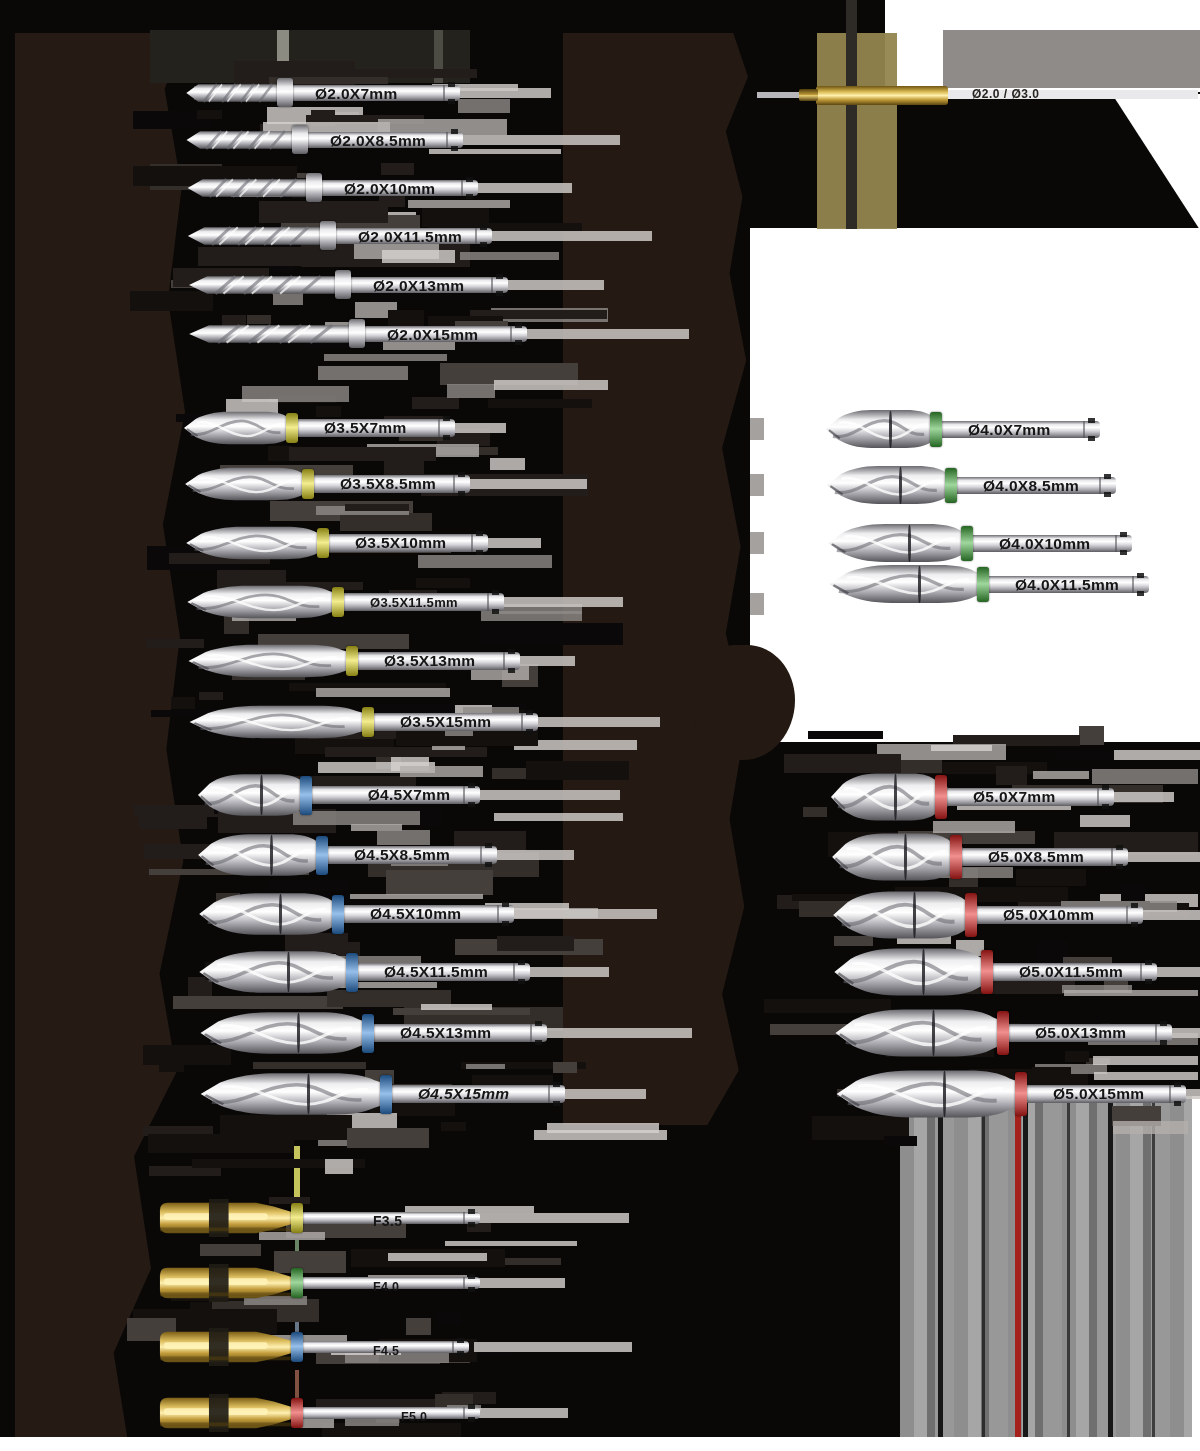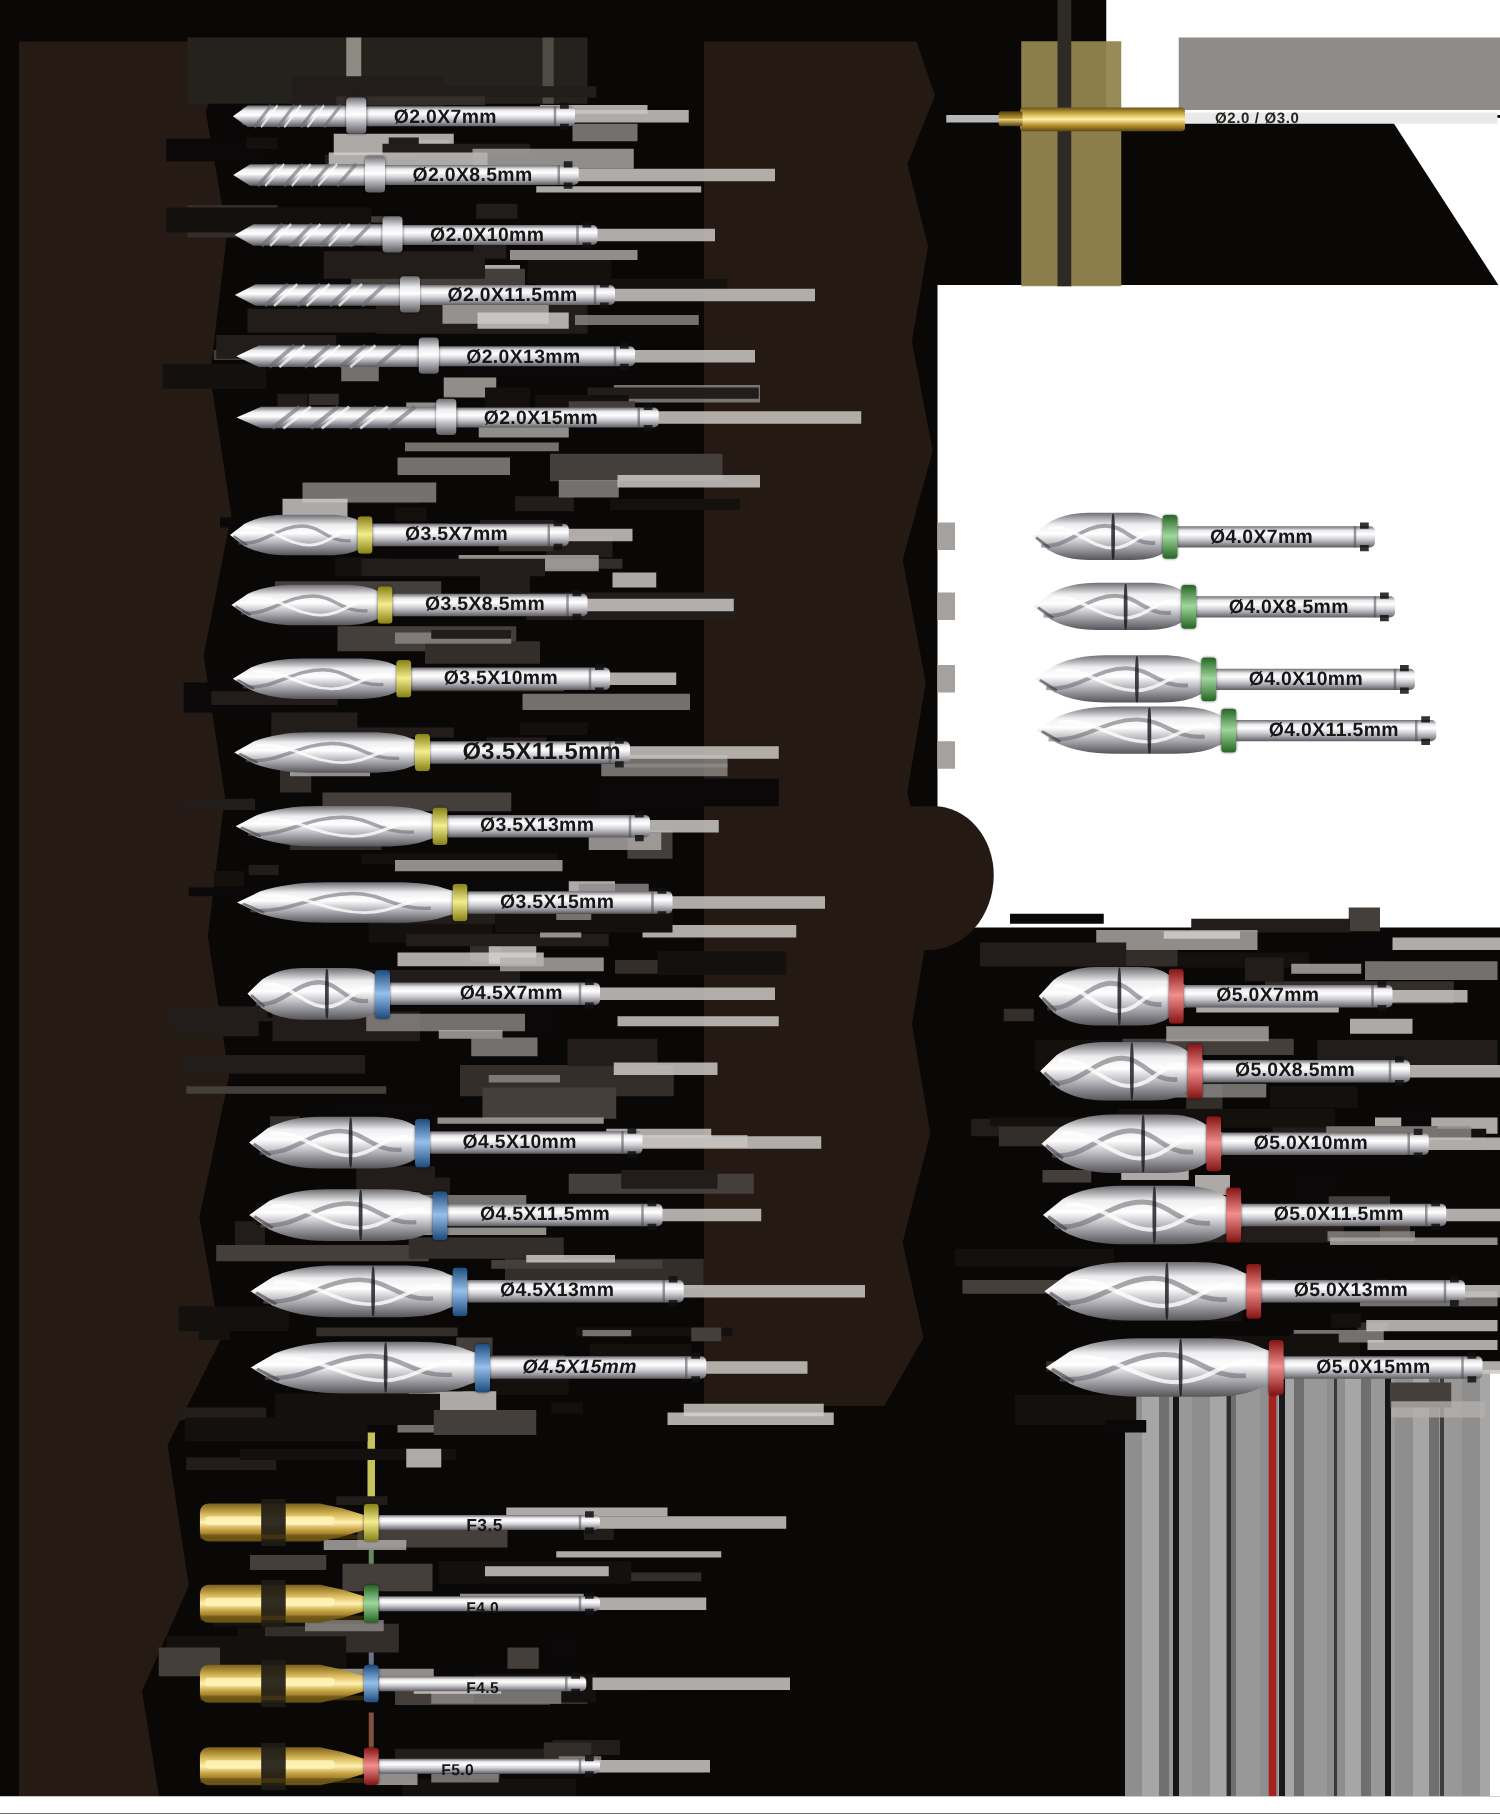--- a/index.html
+++ b/index.html
@@ -360,21 +360,21 @@
     <div class="decor" style="left: 481.156px; top: 611.232px; width: 100.663px; height: 10.2243px; background: rgb(143, 139, 136); opacity: 0.8; z-index: 2;"></div>
     <div class="decor" style="left: 494.399px; top: 603.656px; width: 87.9795px; height: 10.537px; background: rgb(143, 139, 136); opacity: 0.8; z-index: 2;"></div>
     <div class="decor" style="left: 498px; top: 597px; width: 125.297px; height: 10px; background: rgb(204, 200, 197); opacity: 0.85; z-index: 2;"></div>
     <div class="row" style="left: 186px; top: 584px; width: 318px; height: 36px;">
     <svg class="tip" style="width: 160px; height: 100%;">
         <use href="#tip-bullet" width="100%" height="100%"></use>
       </svg>
 
     <div class="band" style="left: 146px; --bc: #e8dc20; width: 12px; height: 30px; top: 3px;"></div>
     <div class="shaft" style="left: 158px; width: 160px; height: 18px; top: 9px;">
-      <span class="lbl" style="margin-left: 26px; font-size: 19px; line-height: 18px;">Ø3.5X11.5mm</span>
+      <span class="lbl" style="margin-left: 26px; font-size: 13px; line-height: 18px;">Ø3.5X11.5mm</span>
       <i class="g1"></i>
       <i class="g2"></i>
       <i class="g3"></i>
     </div>
   </div>
     <div class="decor" style="left: 198.605px; top: 692.39px; width: 24.0822px; height: 8.11018px; background: rgb(34, 29, 26); z-index: 2;"></div>
     <div class="decor" style="left: 232.197px; top: 662.642px; width: 73.0715px; height: 17.015px; background: rgb(51, 46, 42); z-index: 2;"></div>
     <div class="decor" style="left: 258.144px; top: 634.406px; width: 150.772px; height: 14.401px; background: rgb(69, 63, 59); z-index: 2;"></div>
     <div class="decor" style="left: 502.32px; top: 664.11px; width: 35.852px; height: 22.7819px; background: rgb(69, 63, 59); z-index: 2;"></div>
     <div class="decor" style="left: 146.117px; top: 639.269px; width: 57.6027px; height: 8.61109px; background: rgb(34, 29, 26); z-index: 2;"></div>
@@ -445,20 +445,33 @@
     <div class="decor" style="left: 239.41px; top: 898.385px; width: 24.101px; height: 14.8782px; background: rgb(10, 8, 8); z-index: 2;"></div>
     <div class="decor" style="left: 143.501px; top: 844.413px; width: 148.574px; height: 14.3898px; background: rgb(34, 29, 26); z-index: 2;"></div>
     <div class="decor" style="left: 368.131px; top: 851.672px; width: 171.177px; height: 25.464px; background: rgb(51, 46, 42); z-index: 2;"></div>
     <div class="decor" style="left: 385.785px; top: 869.584px; width: 107.132px; height: 25.4749px; background: rgb(69, 63, 59); z-index: 2;"></div>
     <div class="decor" style="left: 149.483px; top: 868.679px; width: 159.569px; height: 6.35077px; background: rgb(69, 63, 59); z-index: 2;"></div>
     <div class="decor" style="left: 454.233px; top: 831.333px; width: 71.3812px; height: 21.5189px; background: rgb(34, 29, 26); z-index: 2;"></div>
     <div class="decor" style="left: 390.729px; top: 859.967px; width: 57.6351px; height: 5.98338px; background: rgb(143, 139, 136); opacity: 0.8; z-index: 2;"></div>
     <div class="decor" style="left: 350.937px; top: 823.591px; width: 51.0958px; height: 7.75058px; background: rgb(179, 175, 172); opacity: 0.8; z-index: 2;"></div>
     <div class="decor" style="left: 376.811px; top: 830.416px; width: 52.9879px; height: 14.4632px; background: rgb(143, 139, 136); opacity: 0.8; z-index: 2;"></div>
     <div class="decor" style="left: 491px; top: 850px; width: 82.6282px; height: 10px; background: rgb(204, 200, 197); opacity: 0.85; z-index: 2;"></div>
+    <div class="row" style="left: 197px; top: 832px; width: 300px; height: 46px;">
+    <svg class="tip" style="width: 133px; height: 100%;">
+        <use href="#tip-bullet" width="100%" height="100%"></use>
+      </svg>
+    <div class="ring" style="left: 73px; height: 40px; top: 3px;"></div>
+    <div class="band" style="left: 119px; --bc: #2e7fd6; width: 12px; height: 39px; top: 4px;"></div>
+    <div class="shaft" style="left: 131px; width: 169px; height: 18px; top: 14px;">
+      <span class="lbl" style="margin-left: 26px; font-size: 15.5px; line-height: 18px;">Ø4.5X8.5mm</span>
+      <i class="g1"></i>
+      <i class="g2"></i>
+      <i class="g3"></i>
+    </div>
+  </div>
     <div class="decor" style="left: 215.613px; top: 893.417px; width: 24.1092px; height: 19.0892px; background: rgb(51, 46, 42); z-index: 2;"></div>
     <div class="decor" style="left: 269.056px; top: 881.098px; width: 78.4806px; height: 9.49131px; background: rgb(10, 8, 8); z-index: 2;"></div>
     <div class="decor" style="left: 242.952px; top: 894.18px; width: 123.854px; height: 10.3041px; background: rgb(10, 8, 8); z-index: 2;"></div>
     <div class="decor" style="left: 284.752px; top: 933.434px; width: 63.3177px; height: 19.1531px; background: rgb(34, 29, 26); z-index: 2;"></div>
     <div class="decor" style="left: 455.068px; top: 938.735px; width: 147.929px; height: 16.6119px; background: rgb(69, 63, 59); z-index: 2;"></div>
     <div class="decor" style="left: 335.828px; top: 942.302px; width: 24.6564px; height: 19.7588px; background: rgb(34, 29, 26); z-index: 2;"></div>
     <div class="decor" style="left: 499.788px; top: 907.569px; width: 98.5821px; height: 9.9704px; background: rgb(179, 175, 172); opacity: 0.8; z-index: 2;"></div>
     <div class="decor" style="left: 485.274px; top: 903.232px; width: 83.8361px; height: 6.99772px; background: rgb(214, 210, 207); opacity: 0.8; z-index: 2;"></div>
     <div class="decor" style="left: 349.644px; top: 893.519px; width: 133.208px; height: 5.74511px; background: rgb(179, 175, 172); opacity: 0.8; z-index: 2;"></div>
     <div class="decor" style="left: 508px; top: 909px; width: 148.772px; height: 10px; background: rgb(204, 200, 197); opacity: 0.85; z-index: 2;"></div>
@@ -817,19 +830,19 @@
     <div class="decor" style="left: 344.995px; top: 1419.36px; width: 54.3164px; height: 6.30666px; background: rgb(143, 139, 136); opacity: 0.8; z-index: 2;"></div>
     <div class="decor" style="left: 294.069px; top: 1411.84px; width: 39.7725px; height: 16.497px; background: rgb(179, 175, 172); opacity: 0.8; z-index: 2;"></div>
     <div class="decor" style="left: 474px; top: 1408px; width: 93.7738px; height: 10px; background: rgb(204, 200, 197); opacity: 0.85; z-index: 2;"></div>
     <div class="row" style="left: 158px; top: 1394px; width: 322px; height: 38px;">
     <svg class="tip" style="width: 147px; height: 100%;">
         <use href="#tap-body" width="100%" height="100%"></use>
       </svg>
 
     <div class="band" style="left: 133px; --bc: #e3201e; width: 12px; height: 30px; top: 4px;"></div>
     <div class="shaft" style="left: 145px; width: 177px; height: 12px; top: 13px;">
-      <span class="lbl" style="margin-left: 50px; font-size: 12.5px; line-height: 12px;">F5.0</span>
+      <span class="lbl" style="margin-left: 98px; font-size: 12.5px; line-height: 12px;">F5.0</span>
       <i class="g1"></i>
       <i class="g2"></i>
       <i class="g3"></i>
     </div>
   </div>
   </div>
 
 </body></html>

